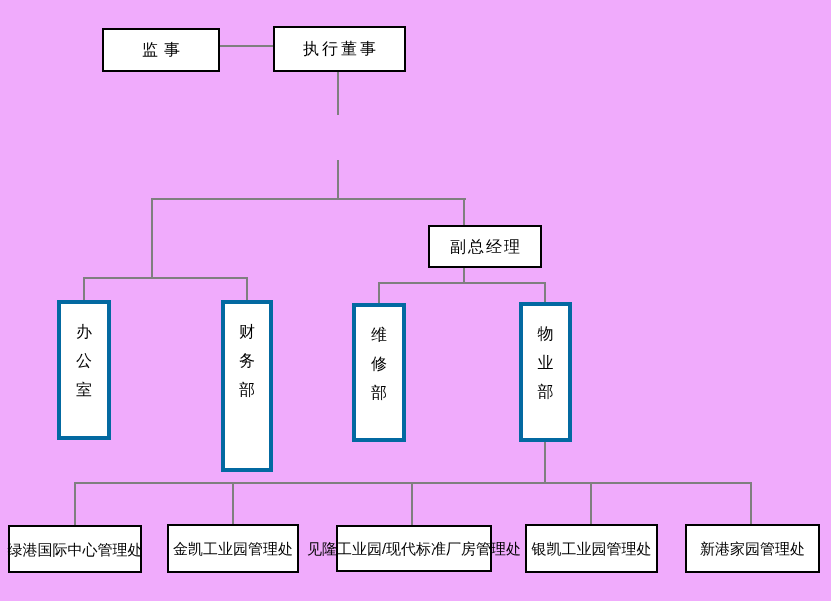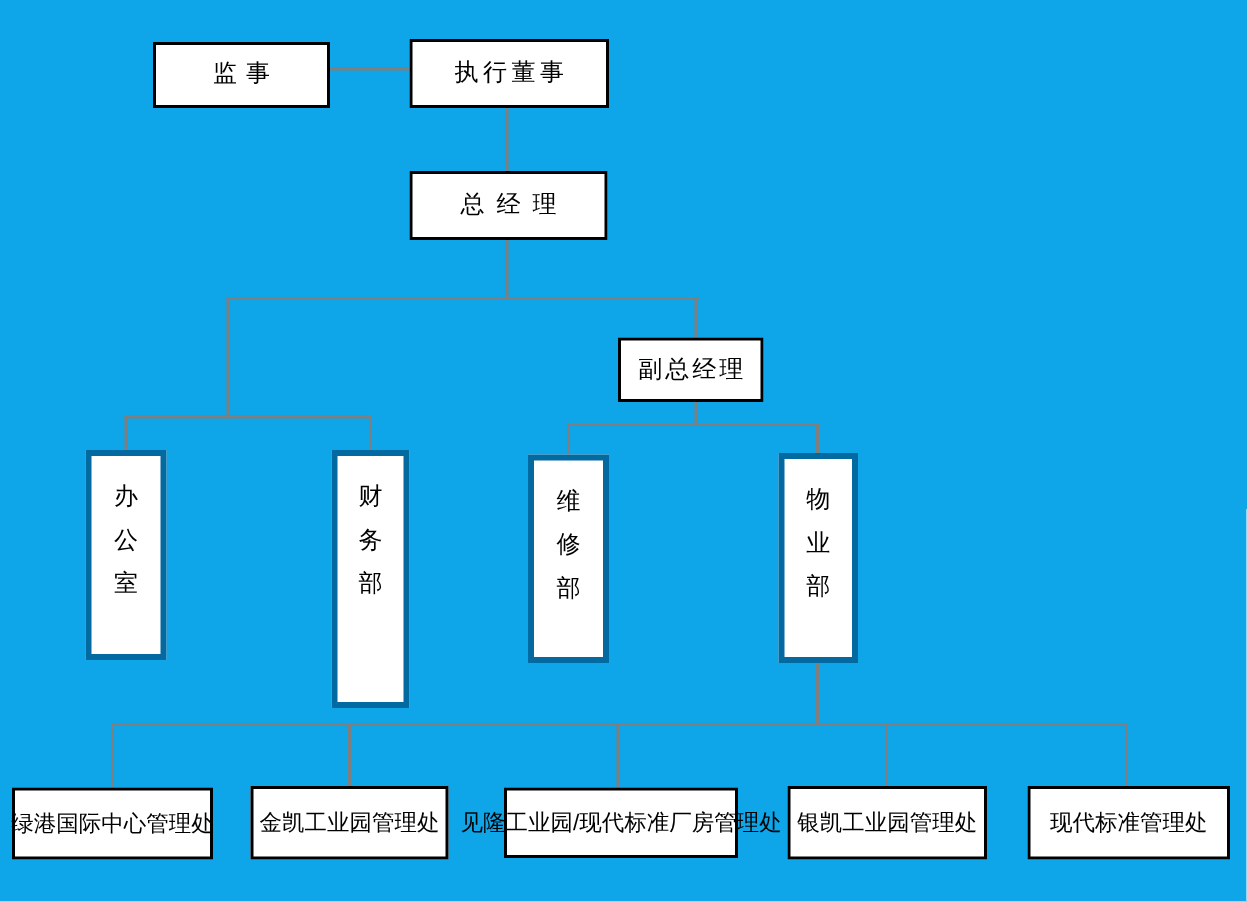--- a/index.html
+++ b/index.html
@@ -1,21 +1,21 @@
 <!DOCTYPE html>
 <html><head>
 <meta charset="utf-8">
 <style>
   * { margin: 0; padding: 0; box-sizing: border-box; }
   html, body { background: #ffffff; }
   .canvas {
     position: relative;
     width: 831px;
     height: 601px;
-    background: #0ea5e9;
+    background: #f0abfc;
     font-family: "Liberation Sans", "DejaVu Sans", sans-serif;
     color: #000000;
     overflow: hidden;
   }
   .line { position: absolute; background: #7f7f7f; }
   .line.h { height: 2px; }
   .line.v { width: 2px; }
   .node {
     position: absolute;
     background: #ffffff;
@@ -88,24 +88,21 @@
   <div class="line v" style="left:411px;top:482px;height:44px"></div>
   <div class="line v" style="left:590px;top:482px;height:43px"></div>
   <div class="line v" style="left:750px;top:482px;height:43px"></div>
 
   <div class="node" style="left:102px;top:28px;width:118px;height:44px">
     <span class="ls6">监事</span>
   </div>
   <div class="node" style="left:273px;top:26px;width:133px;height:46px">
     <span class="ls3">执行董事</span>
   </div>
-  <div class="node" style="left:273px;top:114px;width:132px;height:46px">
-    <span class="ls8">总经理</span>
-  </div>
-  <div class="node" style="left:412px;top:225px;width:97px;height:43px">
+  <div class="node" style="left:428px;top:225px;width:114px;height:43px">
     <span class="ls2">副总经理</span>
   </div>
 
   <div class="vnode" style="left:57px;top:300px;width:54px;height:140px">
     <span class="vtext">办公室</span>
   </div>
   <div class="vnode" style="left:221px;top:300px;width:52px;height:172px">
     <span class="vtext">财务部</span>
   </div>
   <div class="vnode" style="left:519px;top:302px;width:53px;height:140px">
@@ -125,17 +122,17 @@
   </div>
   <div class="bnode" style="left:336px;top:525px;width:156px;height:47px">
     <span>见隆工业园/现代标准</span>
     <span>厂房管理处</span>
   </div>
   <div class="bnode" style="left:525px;top:524px;width:133px;height:49px">
     <span>银凯工业园</span>
     <span>管理处</span>
   </div>
   <div class="bnode" style="left:685px;top:524px;width:135px;height:49px">
-    <span>现代标准</span>
+    <span>新港家园</span>
     <span>管理处</span>
   </div>
 
 </div>
 
 </body></html>

